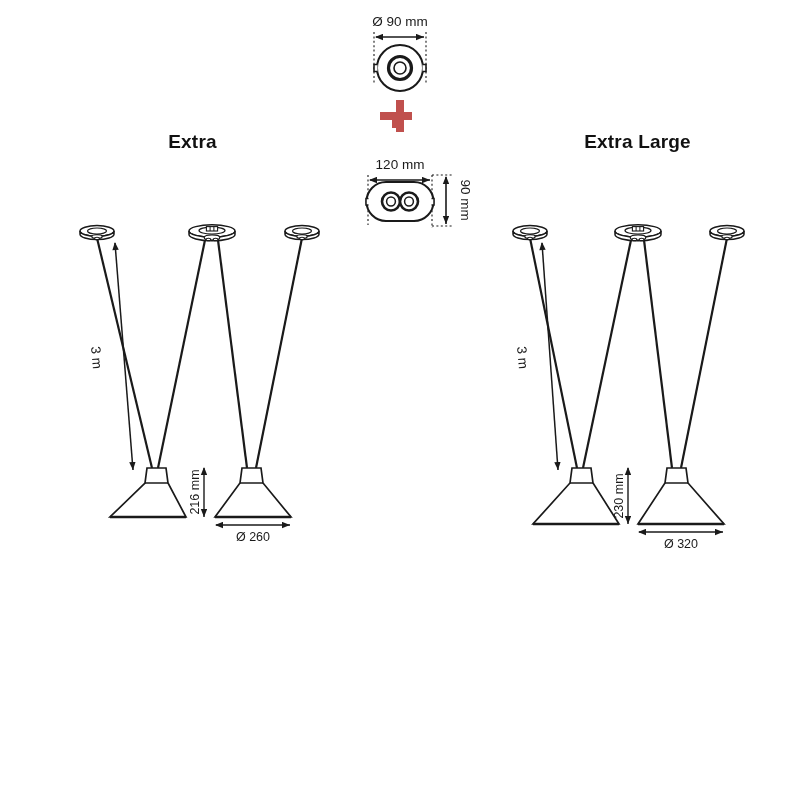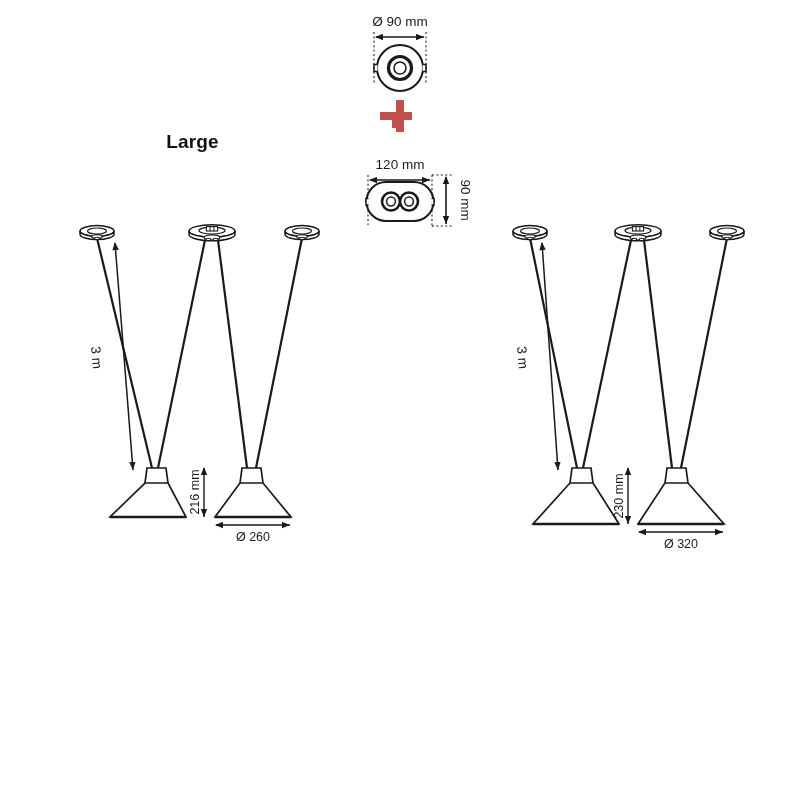--- a/index.html
+++ b/index.html
@@ -21,22 +21,23 @@
     text-align:center;
   }
   #title-large{left:110px;top:131px;width:165px;}
   #title-xlarge{left:505px;top:131px;width:265px;}
 </style>
 </head>
 <body>
 
 <div id="sheet">
 
-  <div class="variant-title" id="title-large">Large</div>
+  <div class="variant-title" id="title-large">Extra</div>
 
+  <div class="variant-title" id="title-xlarge">Extra Large</div>
 
   <svg width="800" height="800" viewBox="0 0 800 800">
 
     <defs>
       <marker id="arrHead" markerWidth="9" markerHeight="9" refX="8" refY="3.2" orient="auto" markerUnits="userSpaceOnUse">
         <path d="M0,0 L8,3.2 L0,6.4 z" fill="#1a1a1a"></path>
       </marker>
       <marker id="arrTail" markerWidth="9" markerHeight="9" refX="1" refY="3.2" orient="auto" markerUnits="userSpaceOnUse">
         <path d="M8,0 L0,3.2 L8,6.4 z" fill="#1a1a1a"></path>
       </marker>

